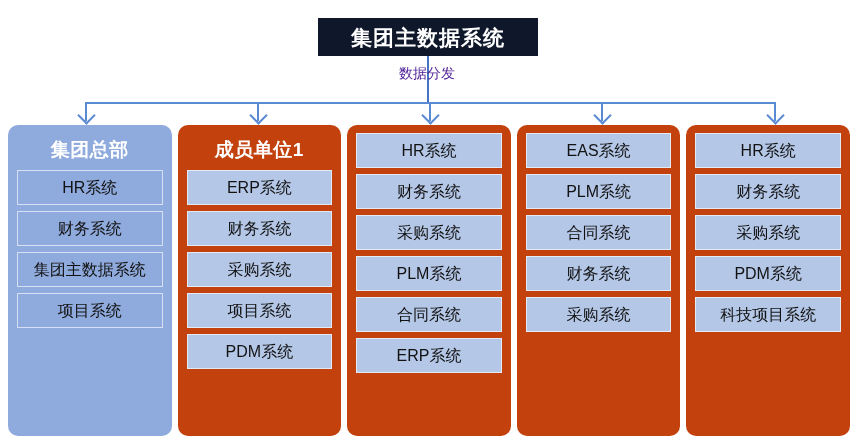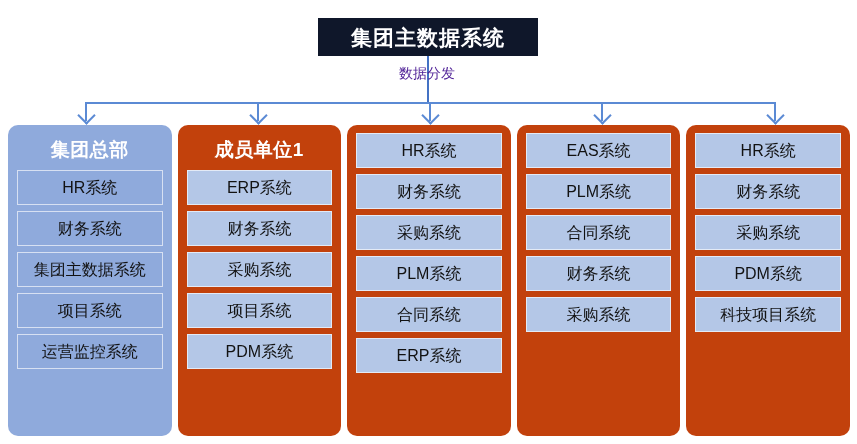--- a/index.html
+++ b/index.html
@@ -168,21 +168,20 @@
 
   <div class="cards">
 
     <div class="card primary">
       <div class="card-title">集团总部</div>
       <div class="card-items">
         <div class="item">HR系统</div>
         <div class="item">财务系统</div>
         <div class="item">集团主数据系统</div>
         <div class="item">项目系统</div>
-        <div class="item">运营监控系统</div>
       </div>
     </div>
 
     <div class="card">
       <div class="card-title">成员单位1</div>
       <div class="card-items">
         <div class="item">ERP系统</div>
         <div class="item">财务系统</div>
         <div class="item">采购系统</div>
         <div class="item">项目系统</div>

